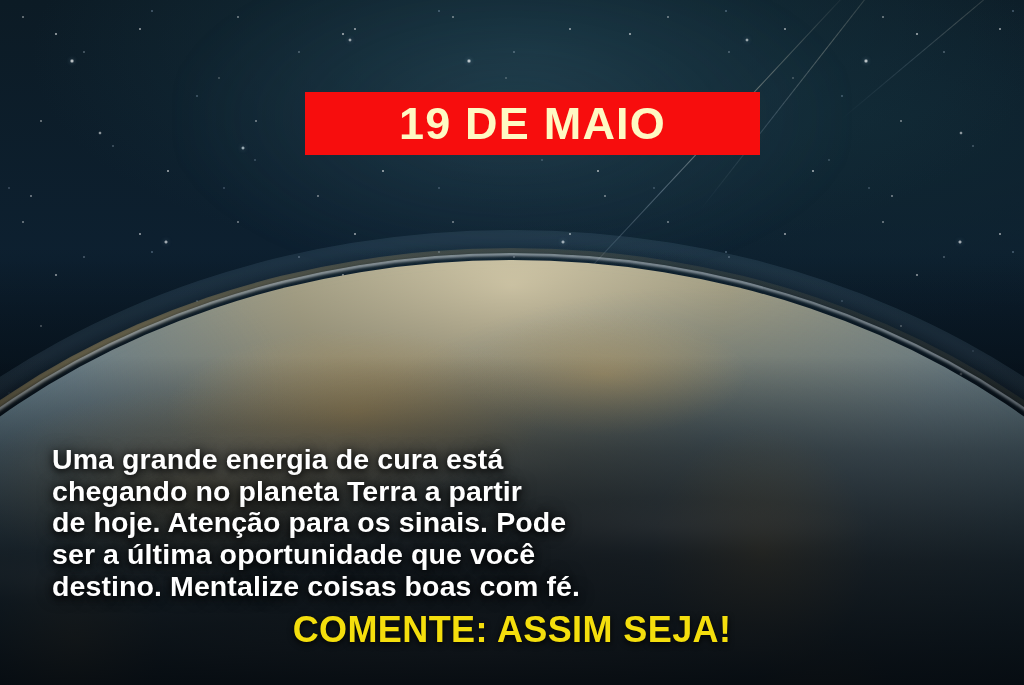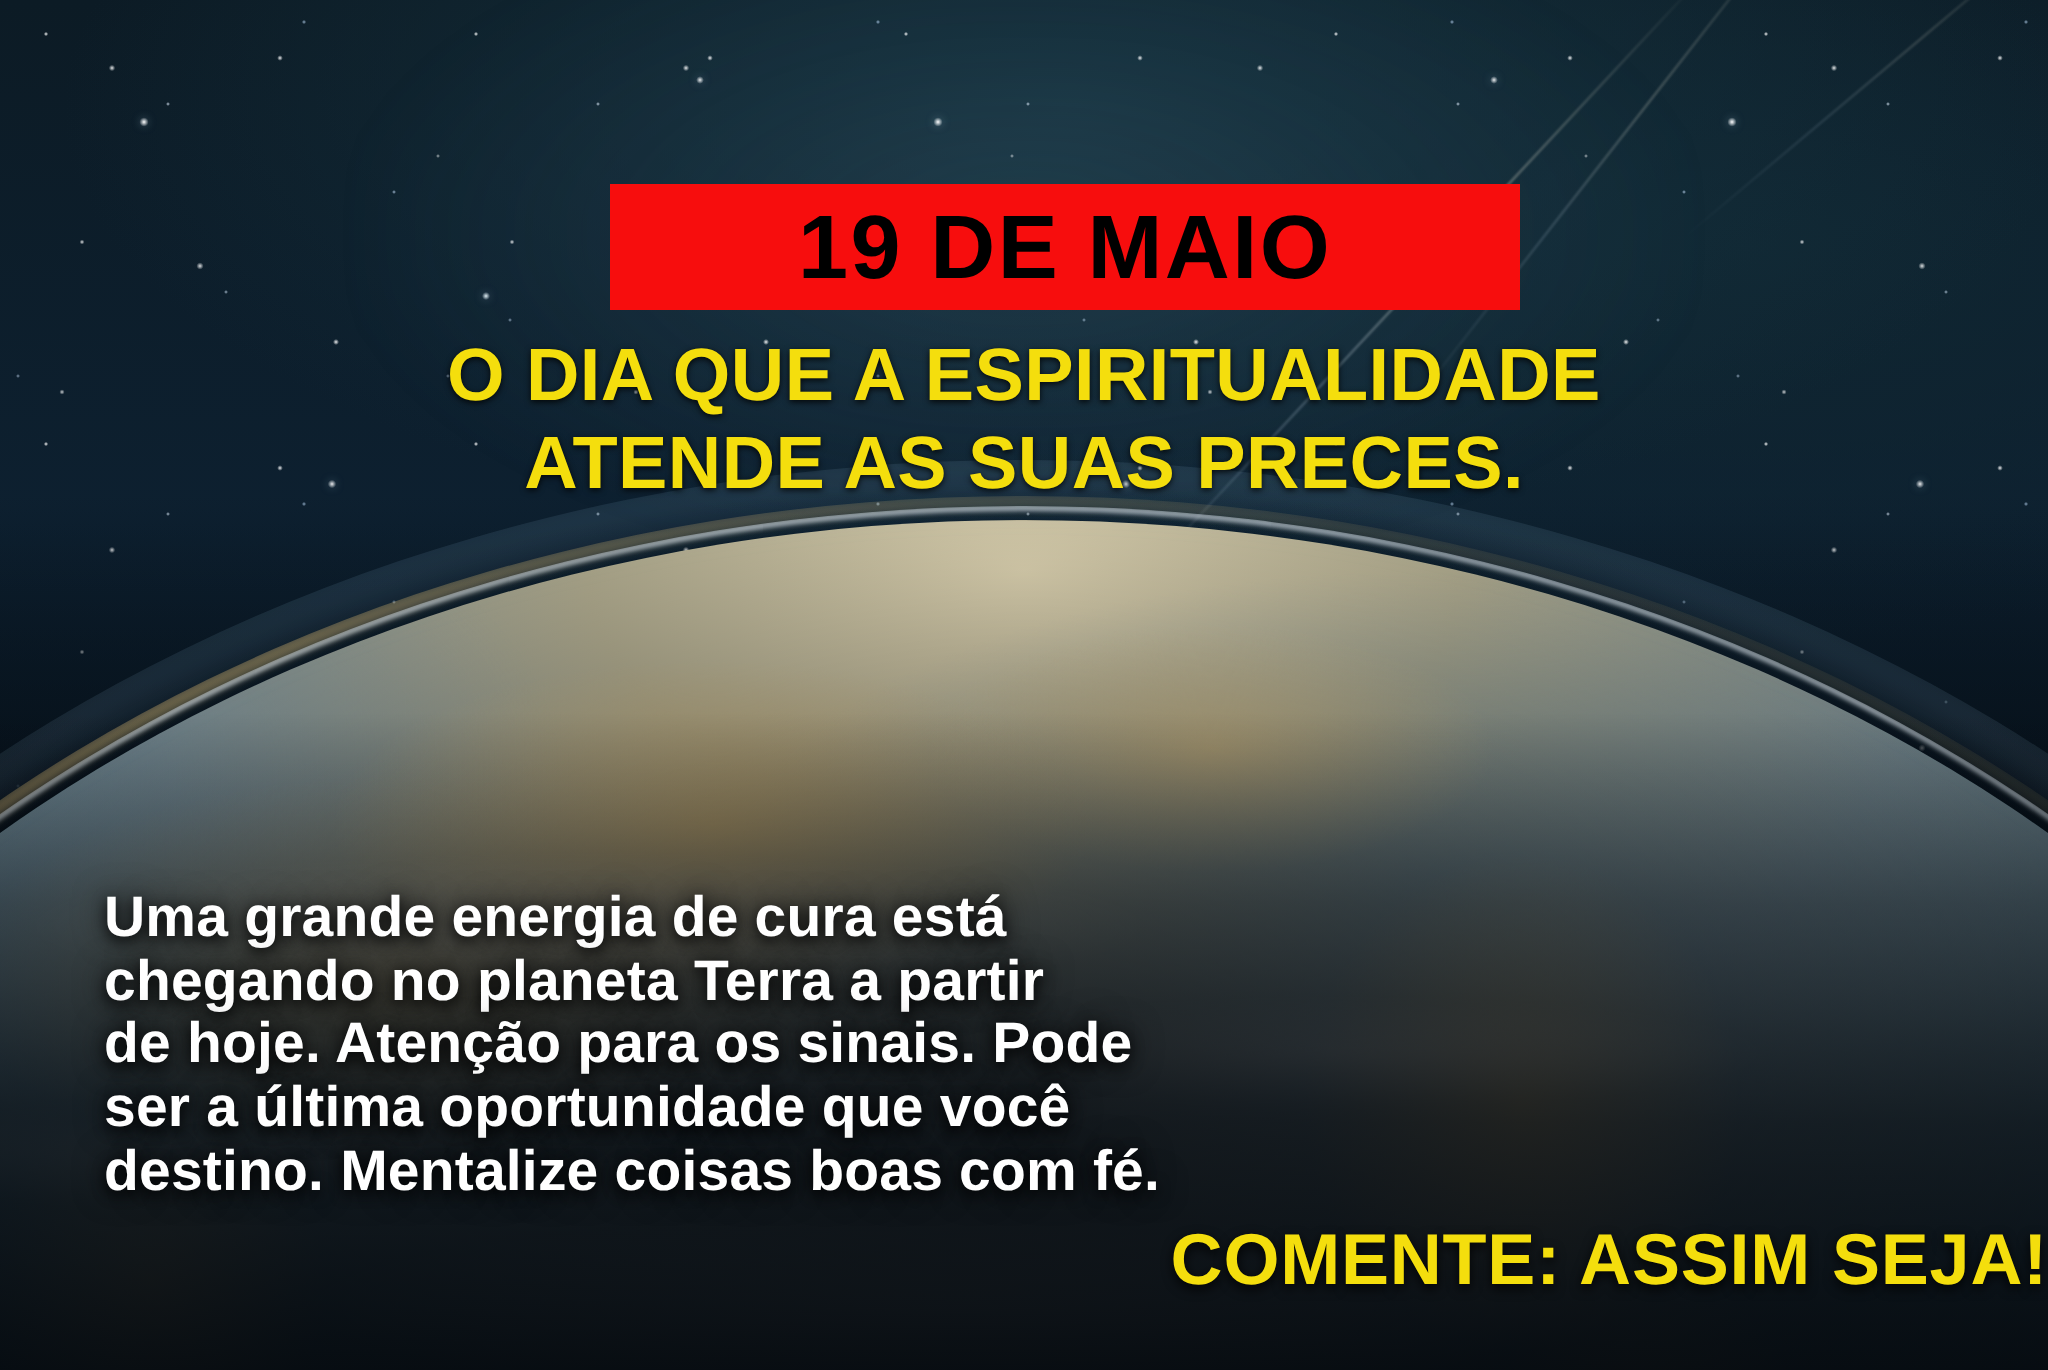--- a/index.html
+++ b/index.html
@@ -194,21 +194,21 @@
     left: 305px;
     top: 92px;
     width: 455px;
     height: 63px;
     display: flex;
     align-items: center;
     justify-content: center;
     background: #f70d0d;
   }
   .date-banner .txt {
-    color: #000000;
+    color: #fef9c3;
     font-size: 45px;
     font-weight: 700;
     letter-spacing: 1.2px;
     line-height: 1;
     white-space: nowrap;
   }
 
   .headline {
     position: absolute;
     left: 0;
@@ -239,21 +239,21 @@
     padding: 0 52px;
     text-shadow: 0 2px 7px rgba(0,0,0,.9), 0 0 16px rgba(0,0,0,.8);
   }
   .body-copy span { display: block; white-space: nowrap; }
 
   .cta {
     position: absolute;
     left: 0;
     right: 0;
     top: 612px;
-    text-align: right;
+    text-align: center;
     color: #f4de0d;
     font-size: 36px;
     font-weight: 700;
     letter-spacing: .4px;
     line-height: 1;
     text-shadow: 0 2px 6px rgba(0,0,0,.9);
   }
 </style>
 </head>
 <body>
@@ -283,24 +283,20 @@
   </div>
 
   <div class="vignette"></div>
 
   <div class="content">
 
     <div class="date-banner">
       <span class="txt">19 DE MAIO</span>
     </div>
 
-    <div class="headline">
-      <span class="l1">O DIA QUE A ESPIRITUALIDADE</span>
-      <span class="l2">ATENDE AS SUAS PRECES.</span>
-    </div>
 
     <div class="body-copy">
       <span>Uma grande energia de cura está</span>
       <span>chegando no planeta Terra a partir</span>
       <span>de hoje. Atenção para os sinais. Pode</span>
       <span>ser a última oportunidade que você</span>
       <span>destino. Mentalize coisas boas com fé.</span>
     </div>
 
     <div class="cta">

